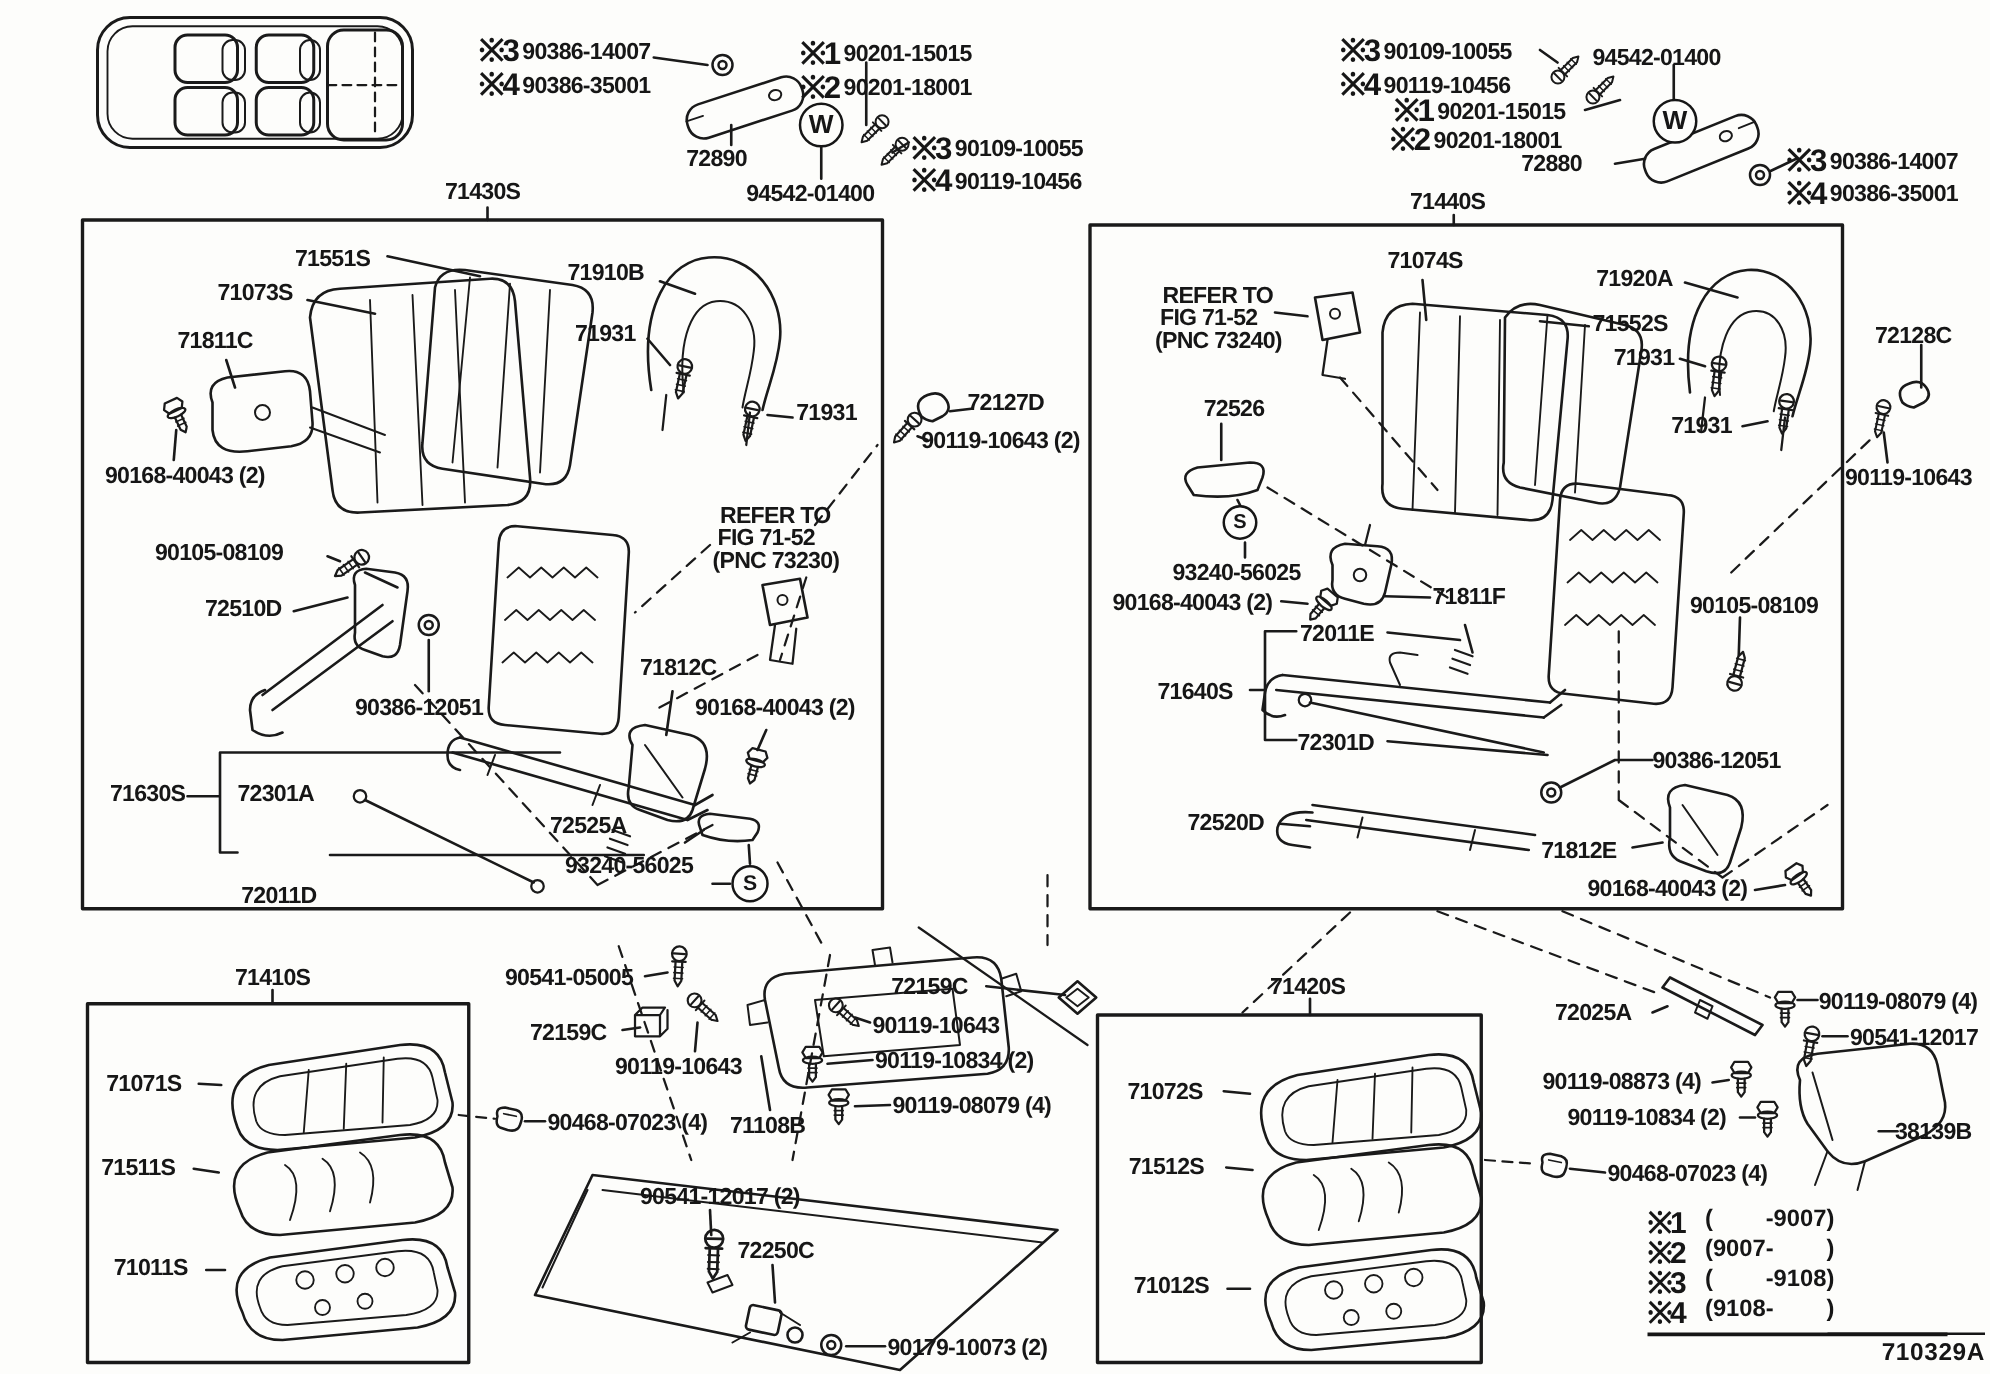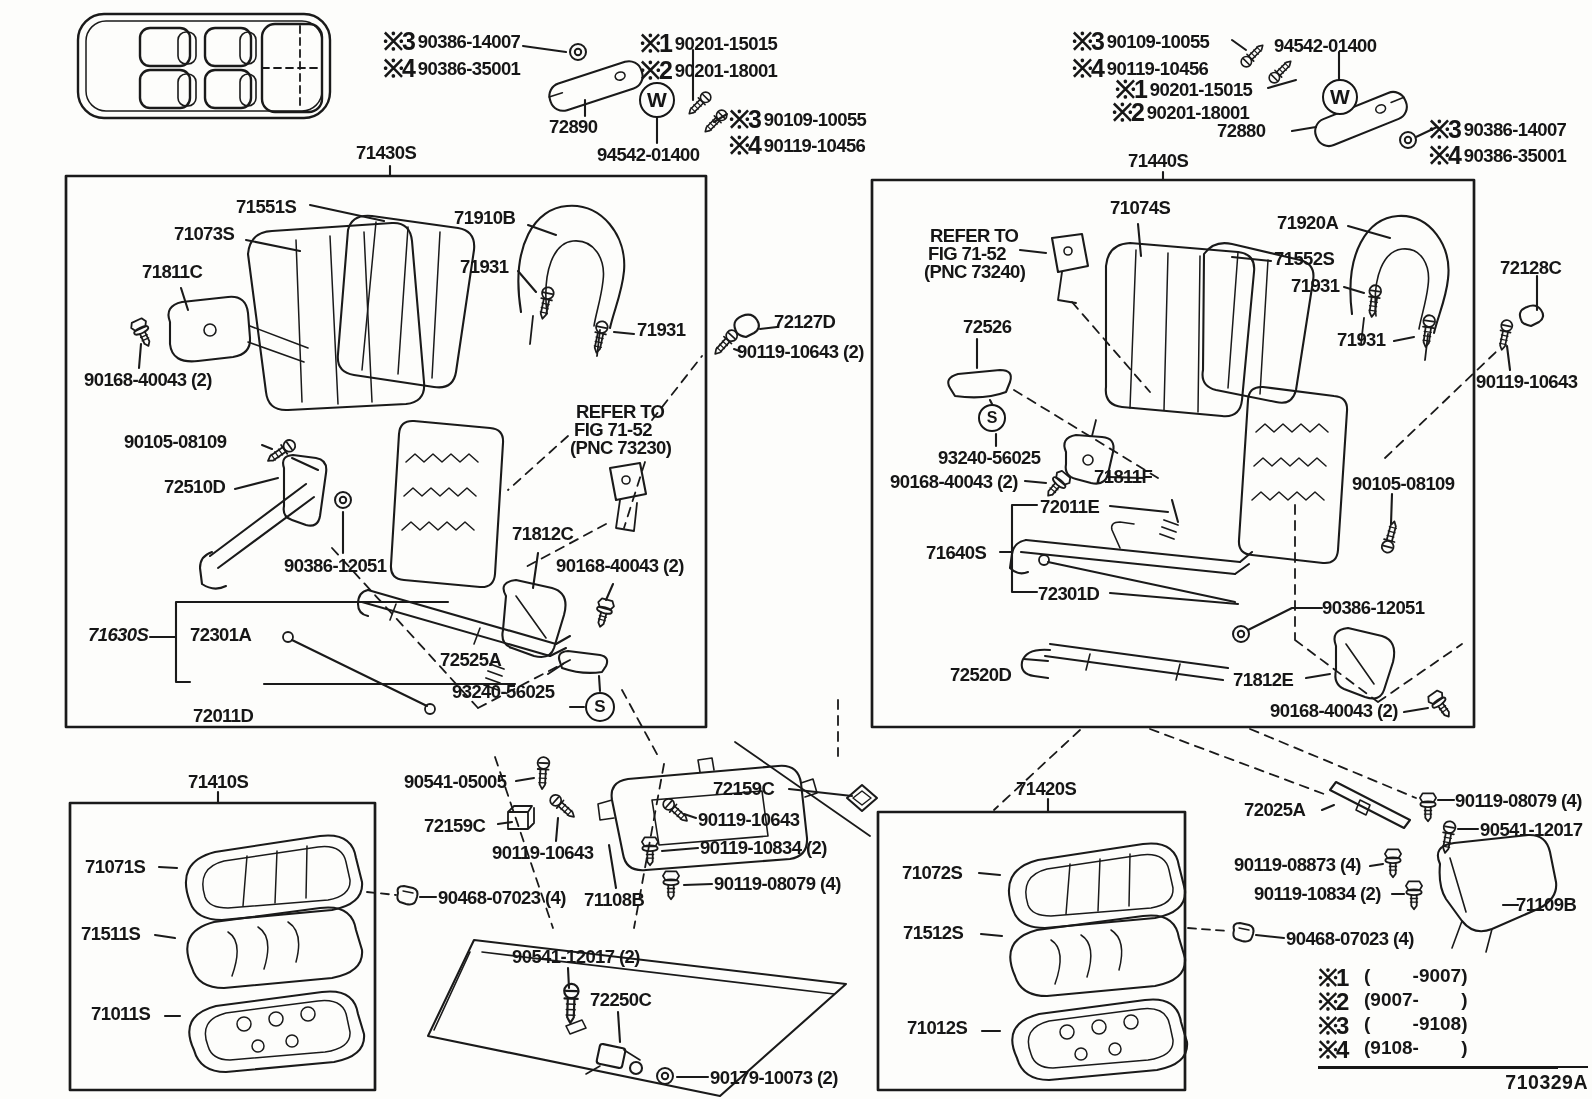--- a/index.html
+++ b/index.html
@@ -312,21 +312,21 @@
       <div class="lbl" style="left: 236px; top: 197px;"><span>71551S</span></div>
       <div class="lbl" style="left: 174px; top: 224px;"><span>71073S</span></div>
       <div class="lbl" style="left: 142px; top: 262px;"><span>71811C</span></div>
       <div class="lbl" style="left: 84px; top: 370px;"><span>90168-40043 (2)</span></div>
       <div class="lbl" style="left: 454px; top: 208px;"><span>71910B</span></div>
       <div class="lbl" style="left: 460px; top: 257px;"><span>71931</span></div>
       <div class="lbl" style="left: 637px; top: 320px;"><span>71931</span></div>
       <div class="lbl" style="left: 124px; top: 432px;"><span>90105-08109</span></div>
       <div class="lbl" style="left: 164px; top: 477px;"><span>72510D</span></div>
       <div class="lbl" style="left: 284px; top: 556px;"><span>90386-12051</span></div>
-      <div class="lbl" style="left: 88px; top: 625px; font-style: italic;"><span>71630S</span></div>
+      <div class="lbl" style="left: 88px; top: 625px;"><span>71630S</span></div>
       <div class="lbl" style="left: 190px; top: 625px;"><span>72301A</span></div>
       <div class="lbl" style="left: 193px; top: 706px;"><span>72011D</span></div>
       <div class="lbl" style="left: 576px; top: 402px;"><span>REFER TO</span></div>
       <div class="lbl" style="left: 574px; top: 420px;"><span>FIG 71-52</span></div>
       <div class="lbl" style="left: 570px; top: 438px;"><span>(PNC 73230)</span></div>
       <div class="lbl" style="left: 512px; top: 524px;"><span>71812C</span></div>
       <div class="lbl" style="left: 556px; top: 556px;"><span>90168-40043 (2)</span></div>
       <div class="lbl" style="left: 440px; top: 650px;"><span>72525A</span></div>
       <div class="lbl" style="left: 452px; top: 682px;"><span>93240-56025</span></div>
       <div class="circ" style="left: 600px; top: 707px; height: 30px; width: 30px; font-size: 17px; transform: translate(-50%, -50%);">S</div>
@@ -338,27 +338,27 @@
       <div class="lbl" style="left: 1110px; top: 198px;"><span>71074S</span></div>
       <div class="lbl" style="left: 1277px; top: 213px;"><span>71920A</span></div>
       <div class="lbl" style="left: 1274px; top: 249px;"><span>71552S</span></div>
       <div class="lbl" style="left: 1291px; top: 276px;"><span>71931</span></div>
       <div class="lbl" style="left: 1337px; top: 330px;"><span>71931</span></div>
       <div class="lbl" style="left: 1500px; top: 258px;"><span>72128C</span></div>
       <div class="lbl" style="left: 963px; top: 317px;"><span>72526</span></div>
       <div class="circ" style="left: 992px; top: 418px; height: 28px; width: 28px; font-size: 16px; transform: translate(-50%, -50%);">S</div>
       <div class="lbl" style="left: 938px; top: 448px;"><span>93240-56025</span></div>
       <div class="lbl" style="left: 890px; top: 472px;"><span>90168-40043 (2)</span></div>
-      <div class="lbl" style="left: 1094px; top: 467px;"><span>71811F</span></div>
+      <div class="lbl" style="left: 1146px; top: 467px;"><span>71811F</span></div>
       <div class="lbl" style="left: 1040px; top: 497px;"><span>72011E</span></div>
       <div class="lbl" style="left: 926px; top: 543px;"><span>71640S</span></div>
       <div class="lbl" style="left: 1038px; top: 584px;"><span>72301D</span></div>
       <div class="lbl" style="left: 1322px; top: 598px;"><span>90386-12051</span></div>
       <div class="lbl" style="left: 1352px; top: 474px;"><span>90105-08109</span></div>
-      <div class="lbl" style="left: 950px; top: 648px; margin-top: 17px;"><span>72520D</span></div>
+      <div class="lbl" style="left: 950px; top: 648px;"><span>72520D</span></div>
       <div class="lbl" style="left: 1233px; top: 670px;"><span>71812E</span></div>
       <div class="lbl" style="left: 1270px; top: 701px;"><span>90168-40043 (2)</span></div>
       <div class="lbl" style="left: 1476px; top: 372px;"><span>90119-10643</span></div>
       <div class="lbl" style="left: 404px; top: 772px;"><span>90541-05005</span></div>
       <div class="lbl" style="left: 424px; top: 816px;"><span>72159C</span></div>
       <div class="lbl" style="left: 492px; top: 843px;"><span>90119-10643</span></div>
       <div class="lbl" style="left: 584px; top: 890px;"><span>71108B</span></div>
       <div class="lbl" style="left: 713px; top: 779px;"><span>72159C</span></div>
       <div class="lbl" style="left: 698px; top: 810px;"><span>90119-10643</span></div>
       <div class="lbl" style="left: 700px; top: 838px;"><span>90119-10834 (2)</span></div>
@@ -373,21 +373,21 @@
       <div class="lbl" style="left: 91px; top: 1004px;"><span>71011S</span></div>
       <div class="lbl" style="left: 1016px; top: 779px;"><span>71420S</span></div>
       <div class="lbl" style="left: 902px; top: 863px;"><span>71072S</span></div>
       <div class="lbl" style="left: 903px; top: 923px;"><span>71512S</span></div>
       <div class="lbl" style="left: 907px; top: 1018px;"><span>71012S</span></div>
       <div class="lbl" style="left: 1244px; top: 800px;"><span>72025A</span></div>
       <div class="lbl" style="left: 1455px; top: 791px;"><span>90119-08079 (4)</span></div>
       <div class="lbl" style="left: 1480px; top: 820px;"><span>90541-12017</span></div>
       <div class="lbl" style="left: 1234px; top: 855px;"><span>90119-08873 (4)</span></div>
       <div class="lbl" style="left: 1254px; top: 884px;"><span>90119-10834 (2)</span></div>
-      <div class="lbl" style="left: 1516px; top: 895px;"><span>71109B</span></div>
+      <div class="lbl" style="left: 1516px; top: 895px;"><span>38139B</span></div>
       <div class="lbl" style="left: 1286px; top: 929px;"><span>90468-07023 (4)</span></div>
     </div>
 
 <div id="legend">
       <div class="leg-row">
         <span class="leg-mk">※1</span>
         <span class="leg-rg">(        -9007)</span>
       </div>
       <div class="leg-row">
         <span class="leg-mk">※2</span>

